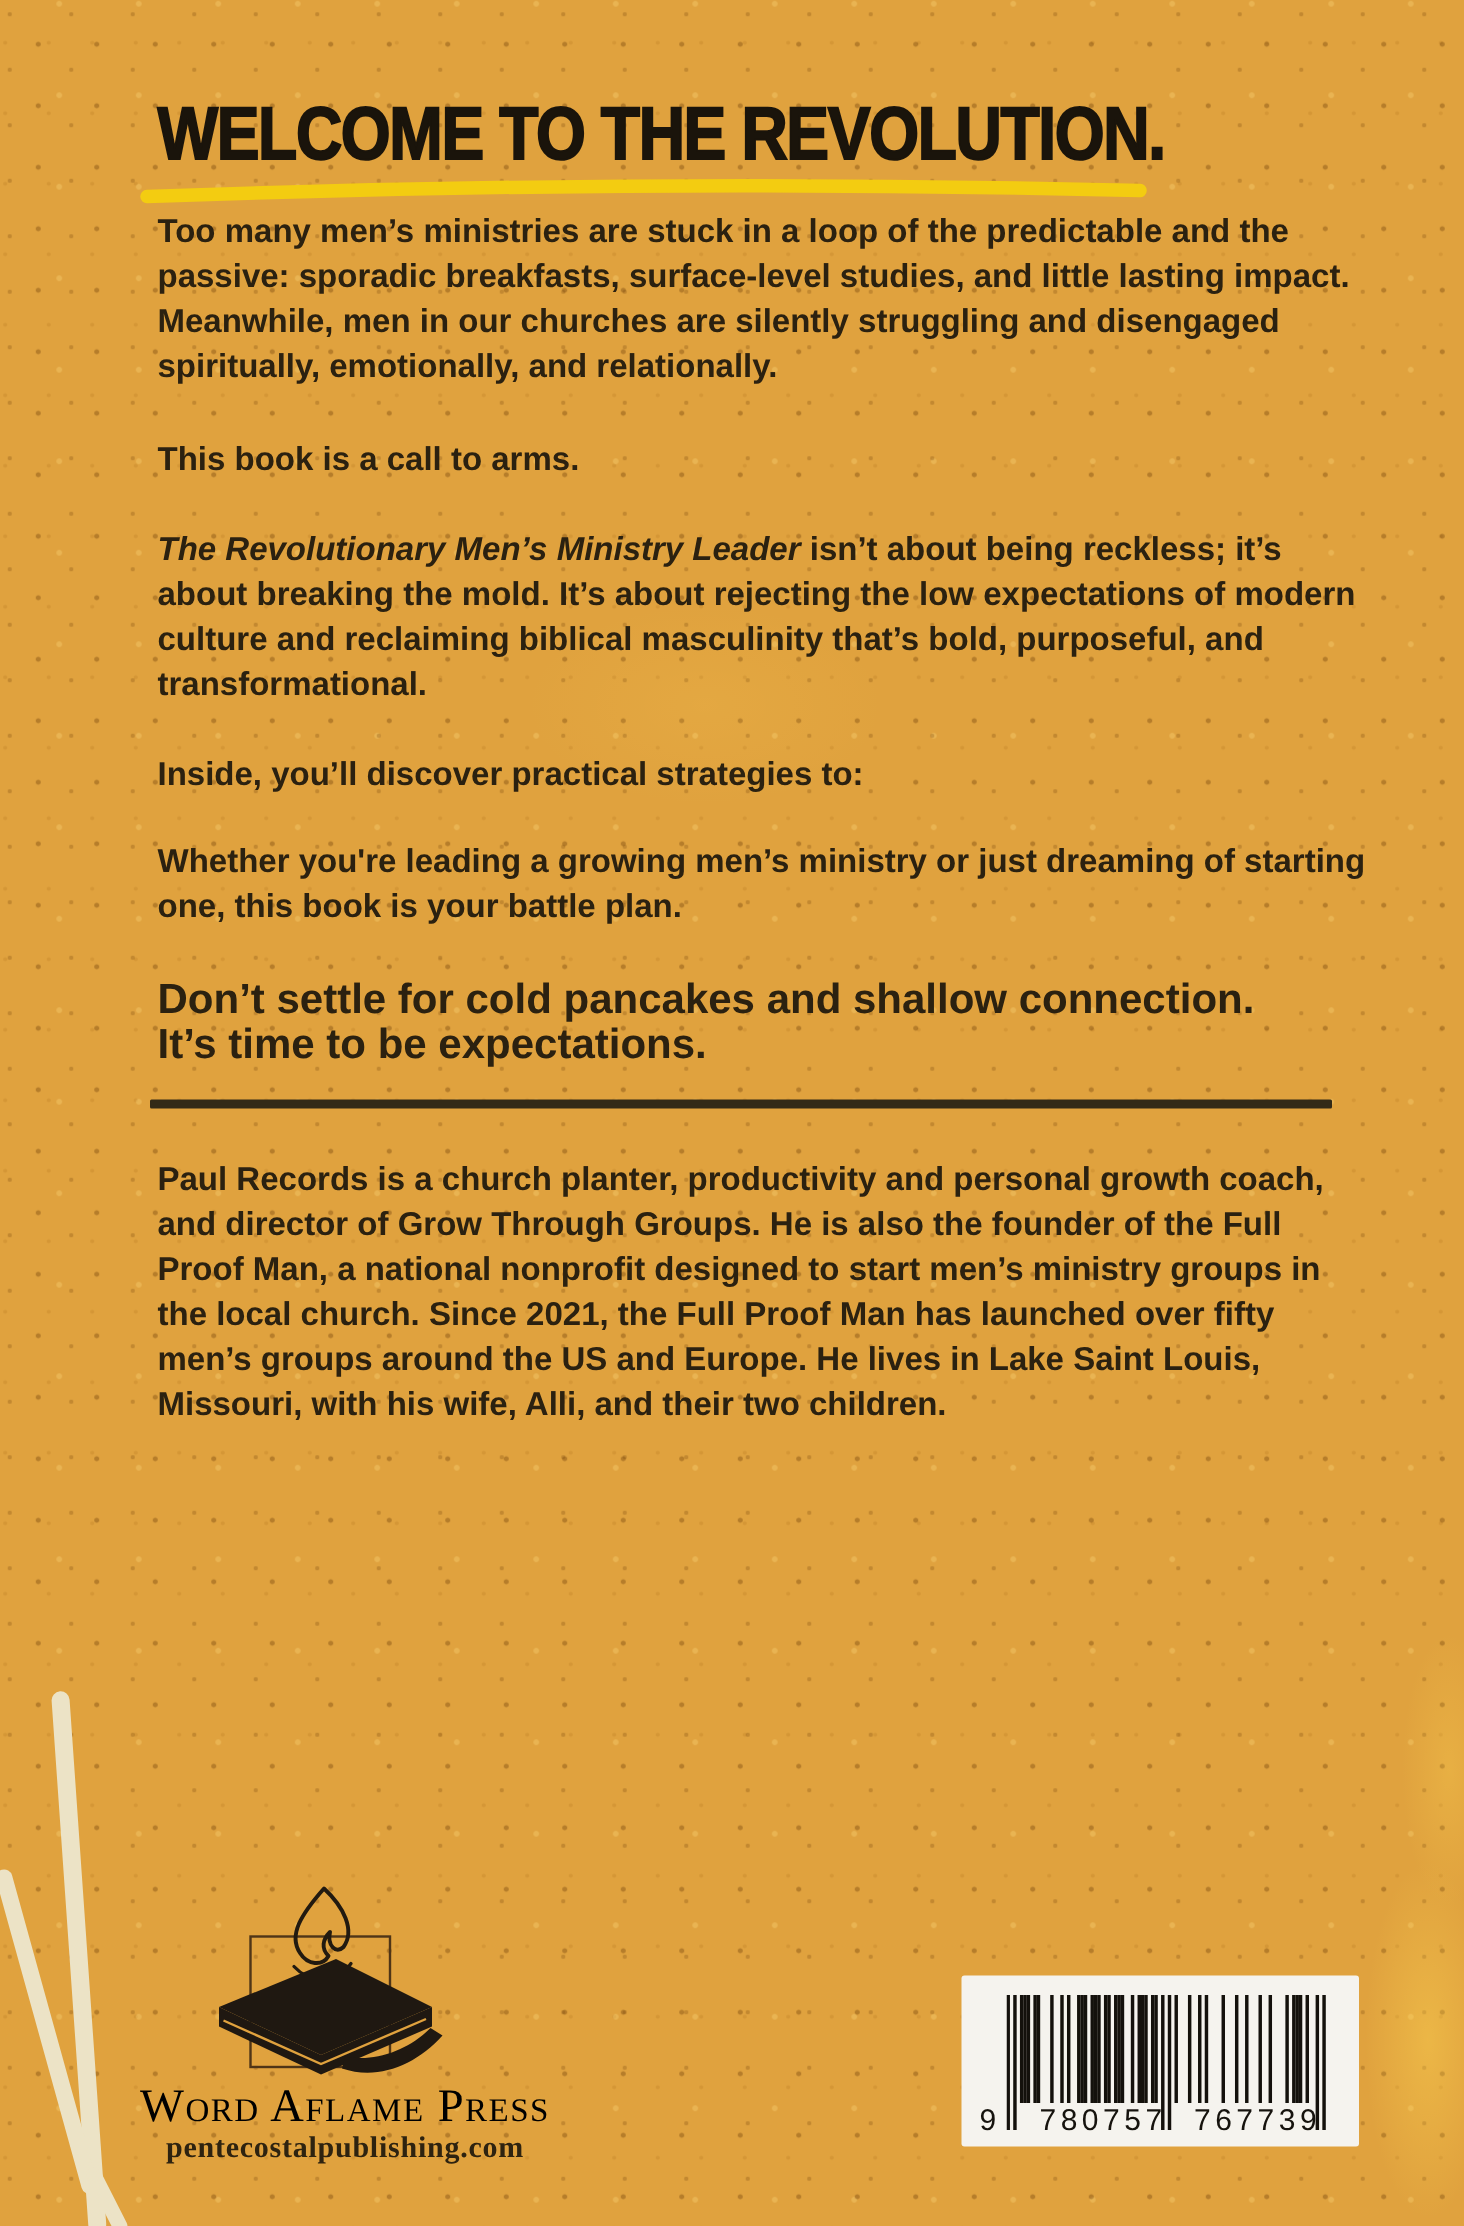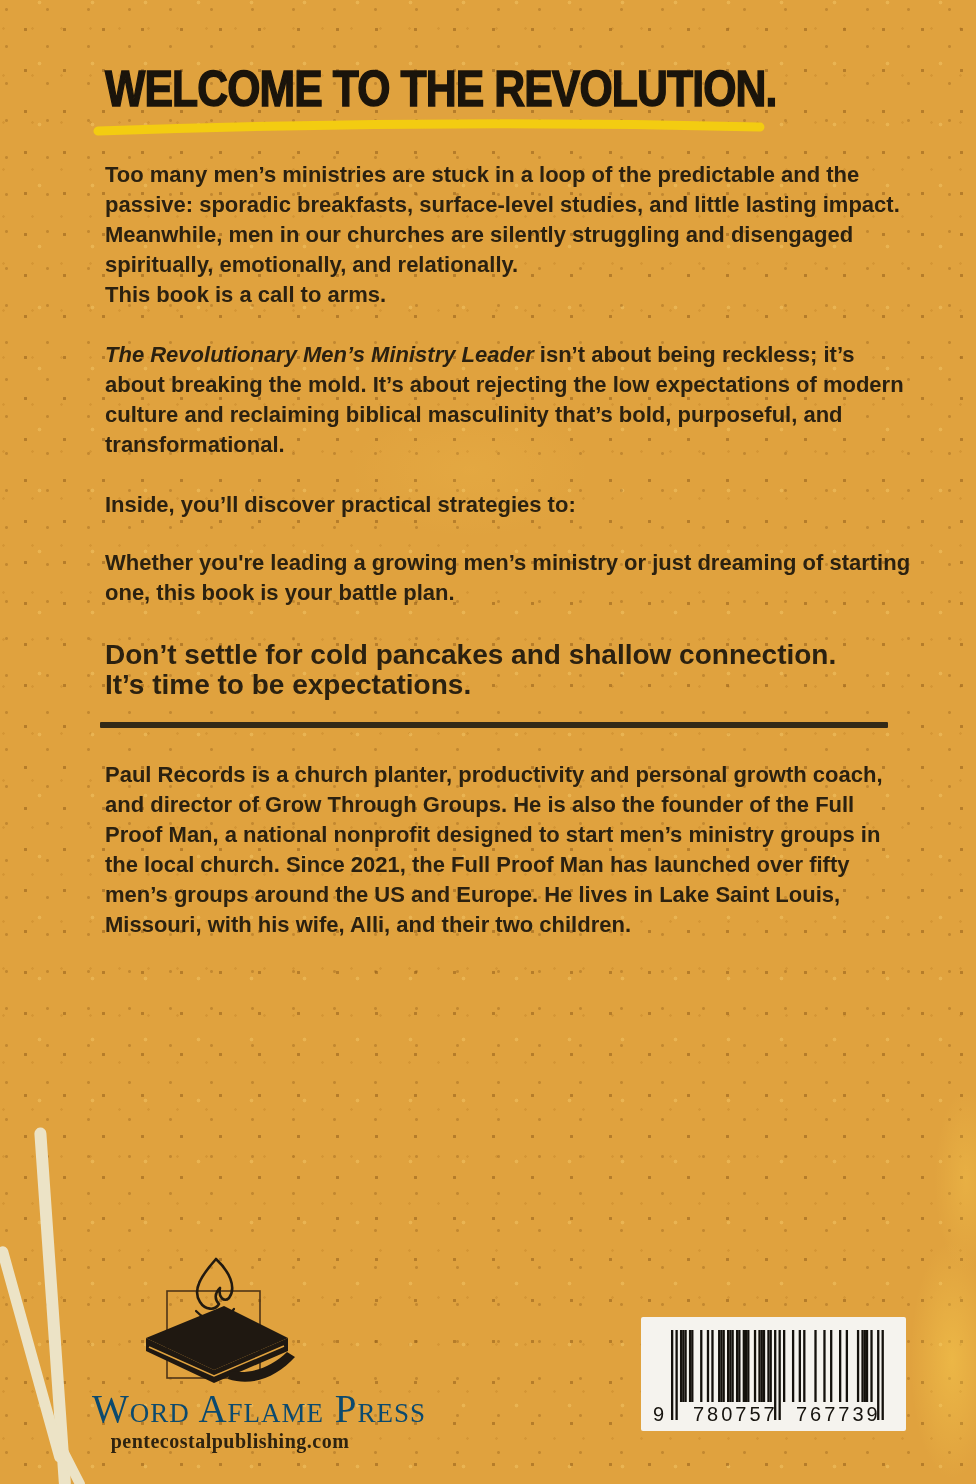--- a/index.html
+++ b/index.html
@@ -41,22 +41,22 @@
     font-size:46px;line-height:1.04;font-weight:bold;
     letter-spacing:-1px;white-space:nowrap;
     color:#1A140B;-webkit-text-stroke:1.3px #1A140B;
     transform:scaleX(.93) scaleY(1.08);transform-origin:left top;
   }
   .swoosh{display:block;margin:6px 0 0 -12px;}
 
   .body-text{
     margin:0;font-size:22px;line-height:30px;font-weight:bold;color:#2B2110;
   }
-  .intro{margin-top:24px;}
-  .call{}
+  .intro{margin-top:3px;}
+  .call{margin-top:32px;}
   .pitch{margin-top:30px;}
   .pitch em{font-style:italic;}
   .lead{margin-top:30px;}
   .strategies{margin:28px 0 0 0;padding:0;list-style:none;}
   .strategies li{
     position:relative;padding-left:43px;margin:0 0 2px 0;
     font-size:22px;line-height:31px;font-weight:bold;
   }
   .strategies li::before{
     content:"\2022";position:absolute;left:7px;top:0;font-size:24px;
@@ -64,21 +64,21 @@
   .battle{margin-top:28px;}
   .closing{margin-top:32px;}
   .closing div{font-size:28px;line-height:30px;font-weight:bold;}
   .divider{margin:22px 0 0 -5px;width:788px;height:6px;background:#332A17;border-radius:1px;}
   .bio{margin-top:32px;}
 
   .publisher{position:absolute;left:92px;top:1254px;width:276px;text-align:center;z-index:2;}
   .publisher svg{display:block;margin:0 auto;}
   .publisher-name{
     font-family:"Liberation Serif",serif;font-variant:small-caps;
-    font-size:39px;letter-spacing:1px;color:#0c4a6e;margin-top:-8px;white-space:nowrap;
+    font-size:31px;letter-spacing:1px;color:#000000;margin-top:-8px;white-space:nowrap;
   }
   .publisher-site{
     font-family:"Liberation Serif",serif;font-weight:bold;
     font-size:20px;color:#2E2310;margin-top:-1px;letter-spacing:.5px;
   }
 
   .barcode{
     position:absolute;left:641px;top:1317px;width:265px;height:114px;
     background:#F5F3EE;border-radius:2px;z-index:2;
   }

